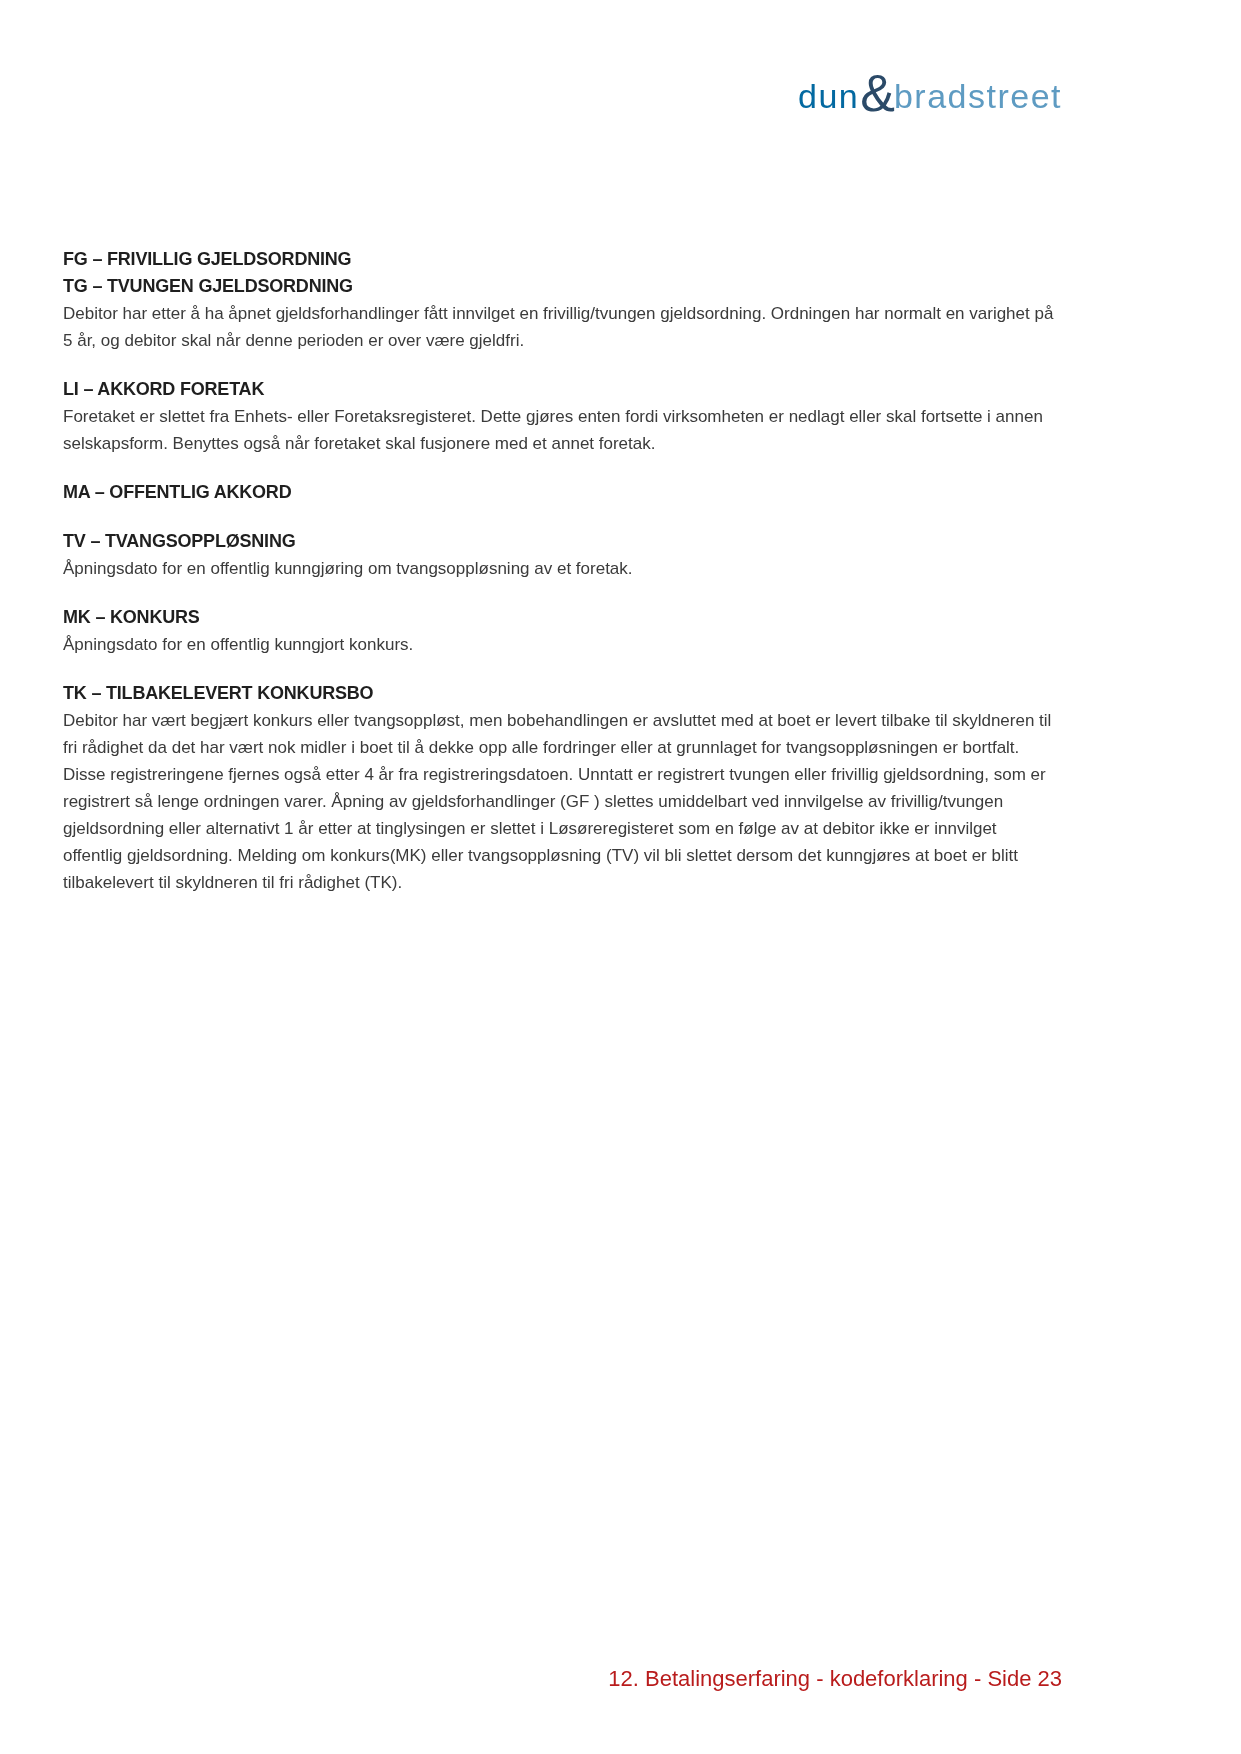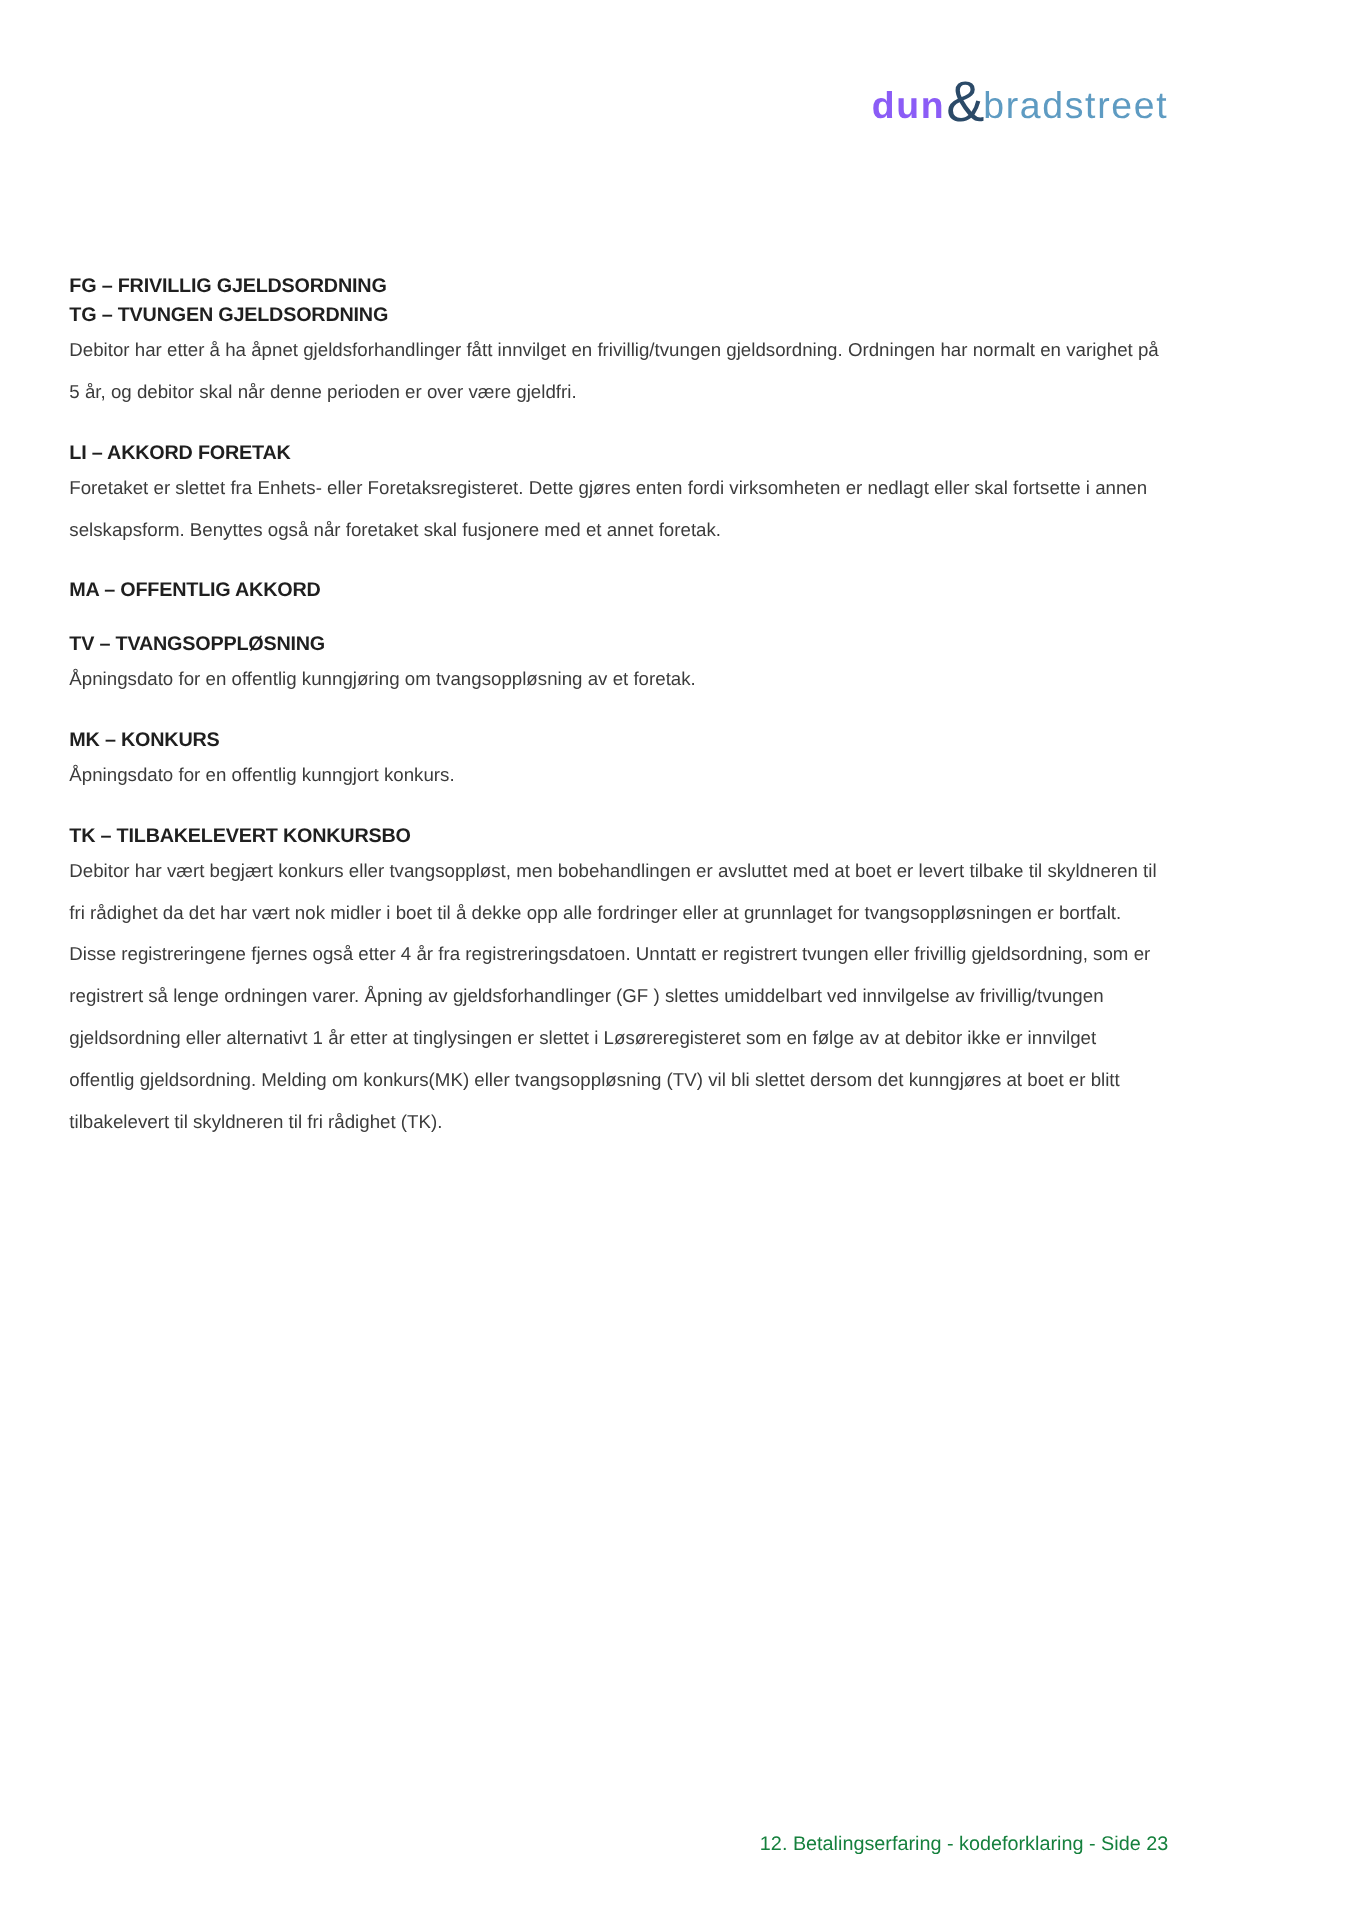--- a/index.html
+++ b/index.html
@@ -53,41 +53,41 @@
   .section:first-child { margin-top: 13px; }
   .section h3 {
     font-size: 18px;
     font-weight: bold;
     color: #1f1f1f;
     line-height: 27px;
     letter-spacing: -0.2px;
   }
   .section p {
     font-size: 17px;
-    line-height: 38px;
+    line-height: 27px;
     color: #3b3b3b;
   }
 
   
   .footer {
     position: absolute;
     top: 1666px;
     right: 179px;
-    font-size: 18px;
-    color: #15803d;
+    font-size: 22px;
+    color: #b91c1c;
     white-space: nowrap;
   }
 </style>
 </head>
 <body>
 
 <div class="page">
 
   <div class="logo">
-    <span class="word" id="logo-dun" style="color: #8b5cf6; font-weight: bold;">dun</span>
+    <span class="word" id="logo-dun" style="color: #0369a1;">dun</span>
     <span class="amp" id="logo-amp" style="color: rgb(43, 74, 104);">&amp;</span>
     <span class="word" id="logo-bradstreet" style="color: rgb(94, 155, 194);">bradstreet</span>
   </div>
 
   <div class="content">
 
     <div class="section">
       <h3>FG – FRIVILLIG GJELDSORDNING</h3>
       <h3>TG – TVUNGEN GJELDSORDNING</h3>
       <p>Debitor har etter å ha åpnet gjeldsforhandlinger fått innvilget en frivillig/tvungen gjeldsordning. Ordningen har normalt en varighet på 5 år, og debitor skal når denne perioden er over være gjeldfri.</p>

